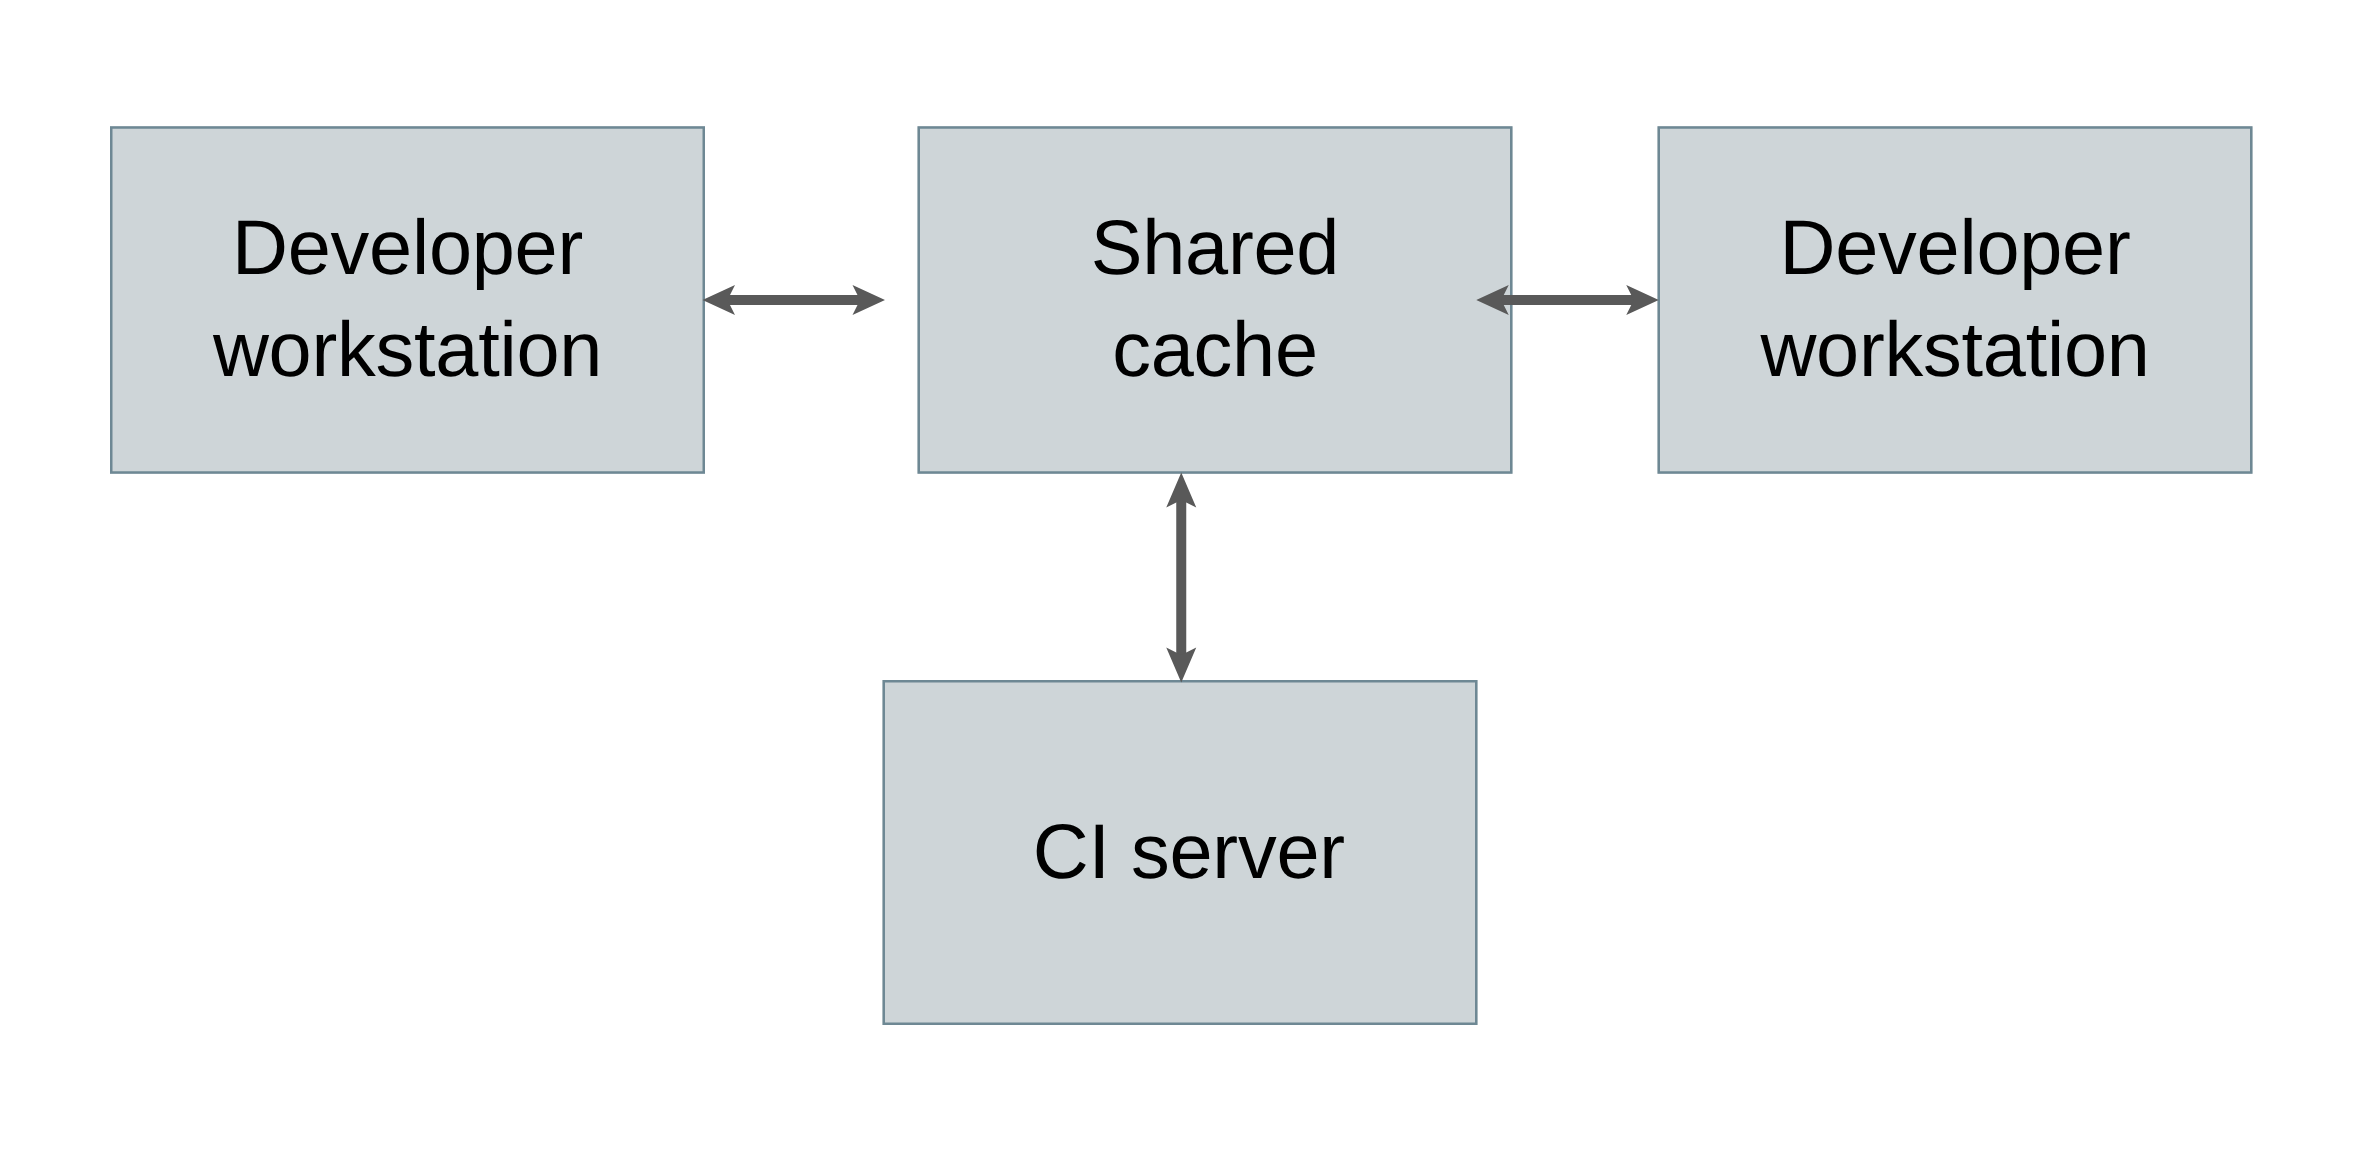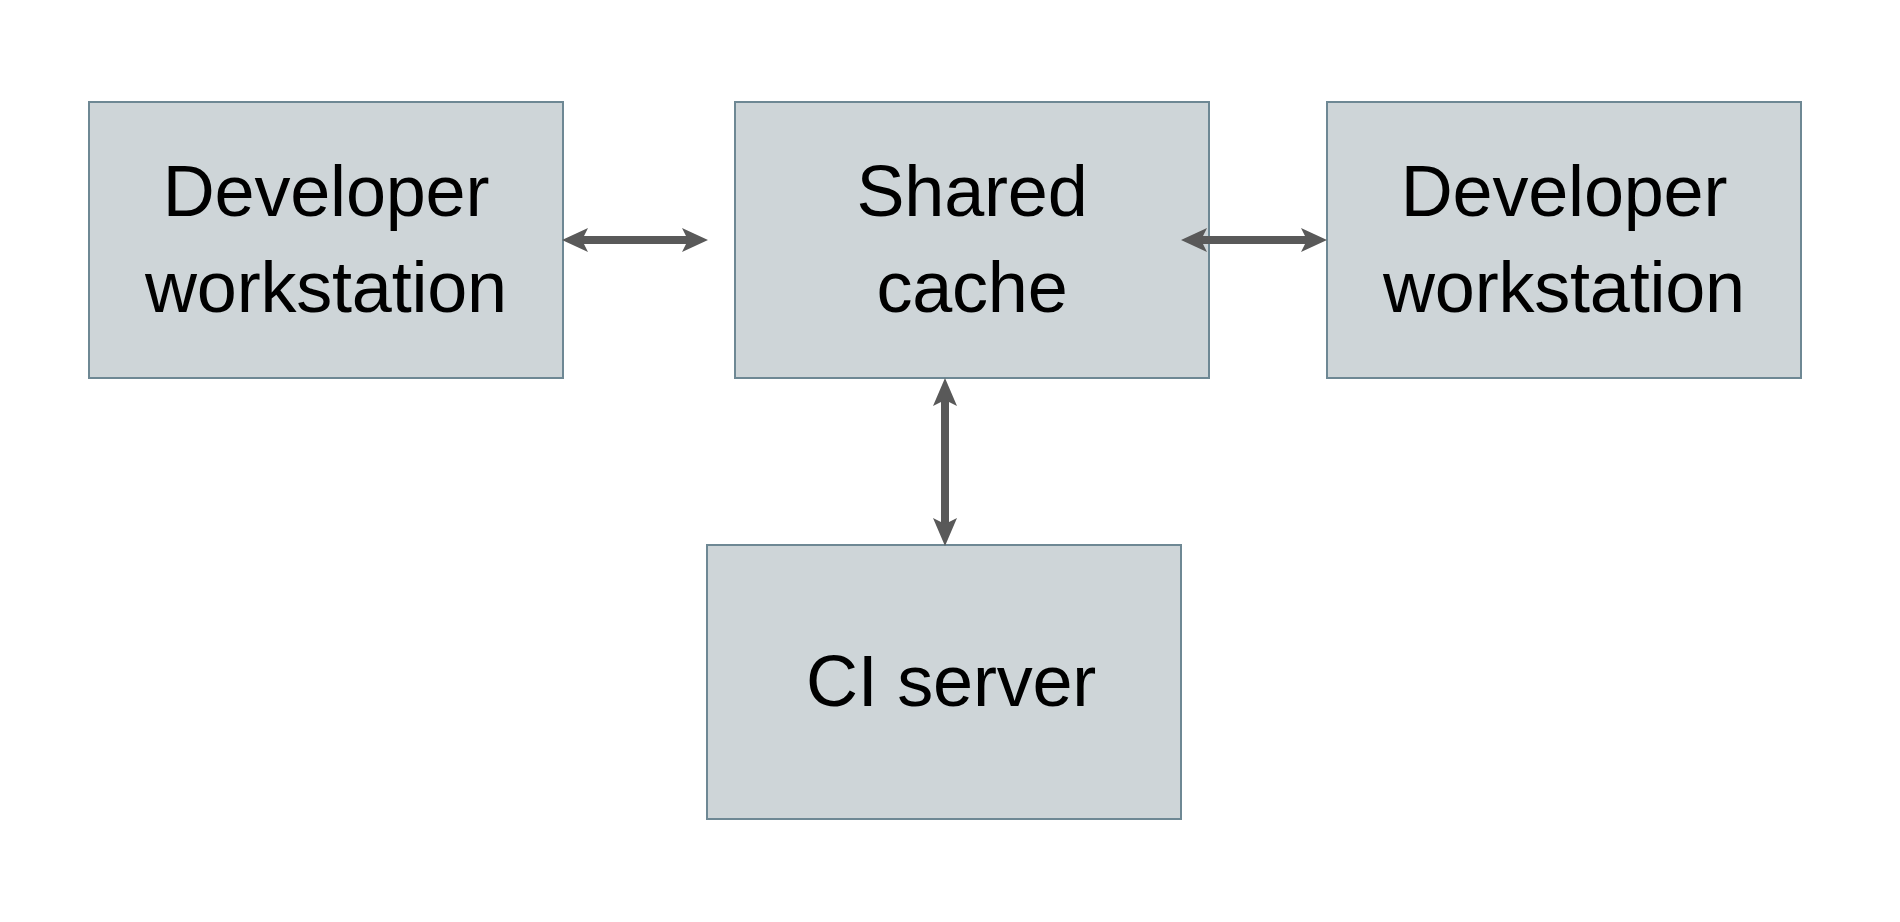--- a/index.html
+++ b/index.html
@@ -23,21 +23,21 @@
     box-sizing: border-box;
     background: #ced5d8;
     border: 2px solid #6e8894;
     display: flex;
     align-items: center;
     justify-content: center;
     text-align: center;
   }
   .node-label {
     font-family: "Liberation Sans", sans-serif;
-    font-size: 72px;
+    font-size: 62px;
     line-height: 1.33;
     color: #000000;
     font-weight: 400;
     letter-spacing: -0.2px;
     white-space: pre-line;
     padding: 0 10px;
   }
   .node-dev-left   { left: 88px;   top: 101px; width: 476px; height: 278px; }
   .node-cache      { left: 734px;  top: 101px; width: 476px; height: 278px; }
   .node-dev-right  { left: 1326px; top: 101px; width: 476px; height: 278px; }

